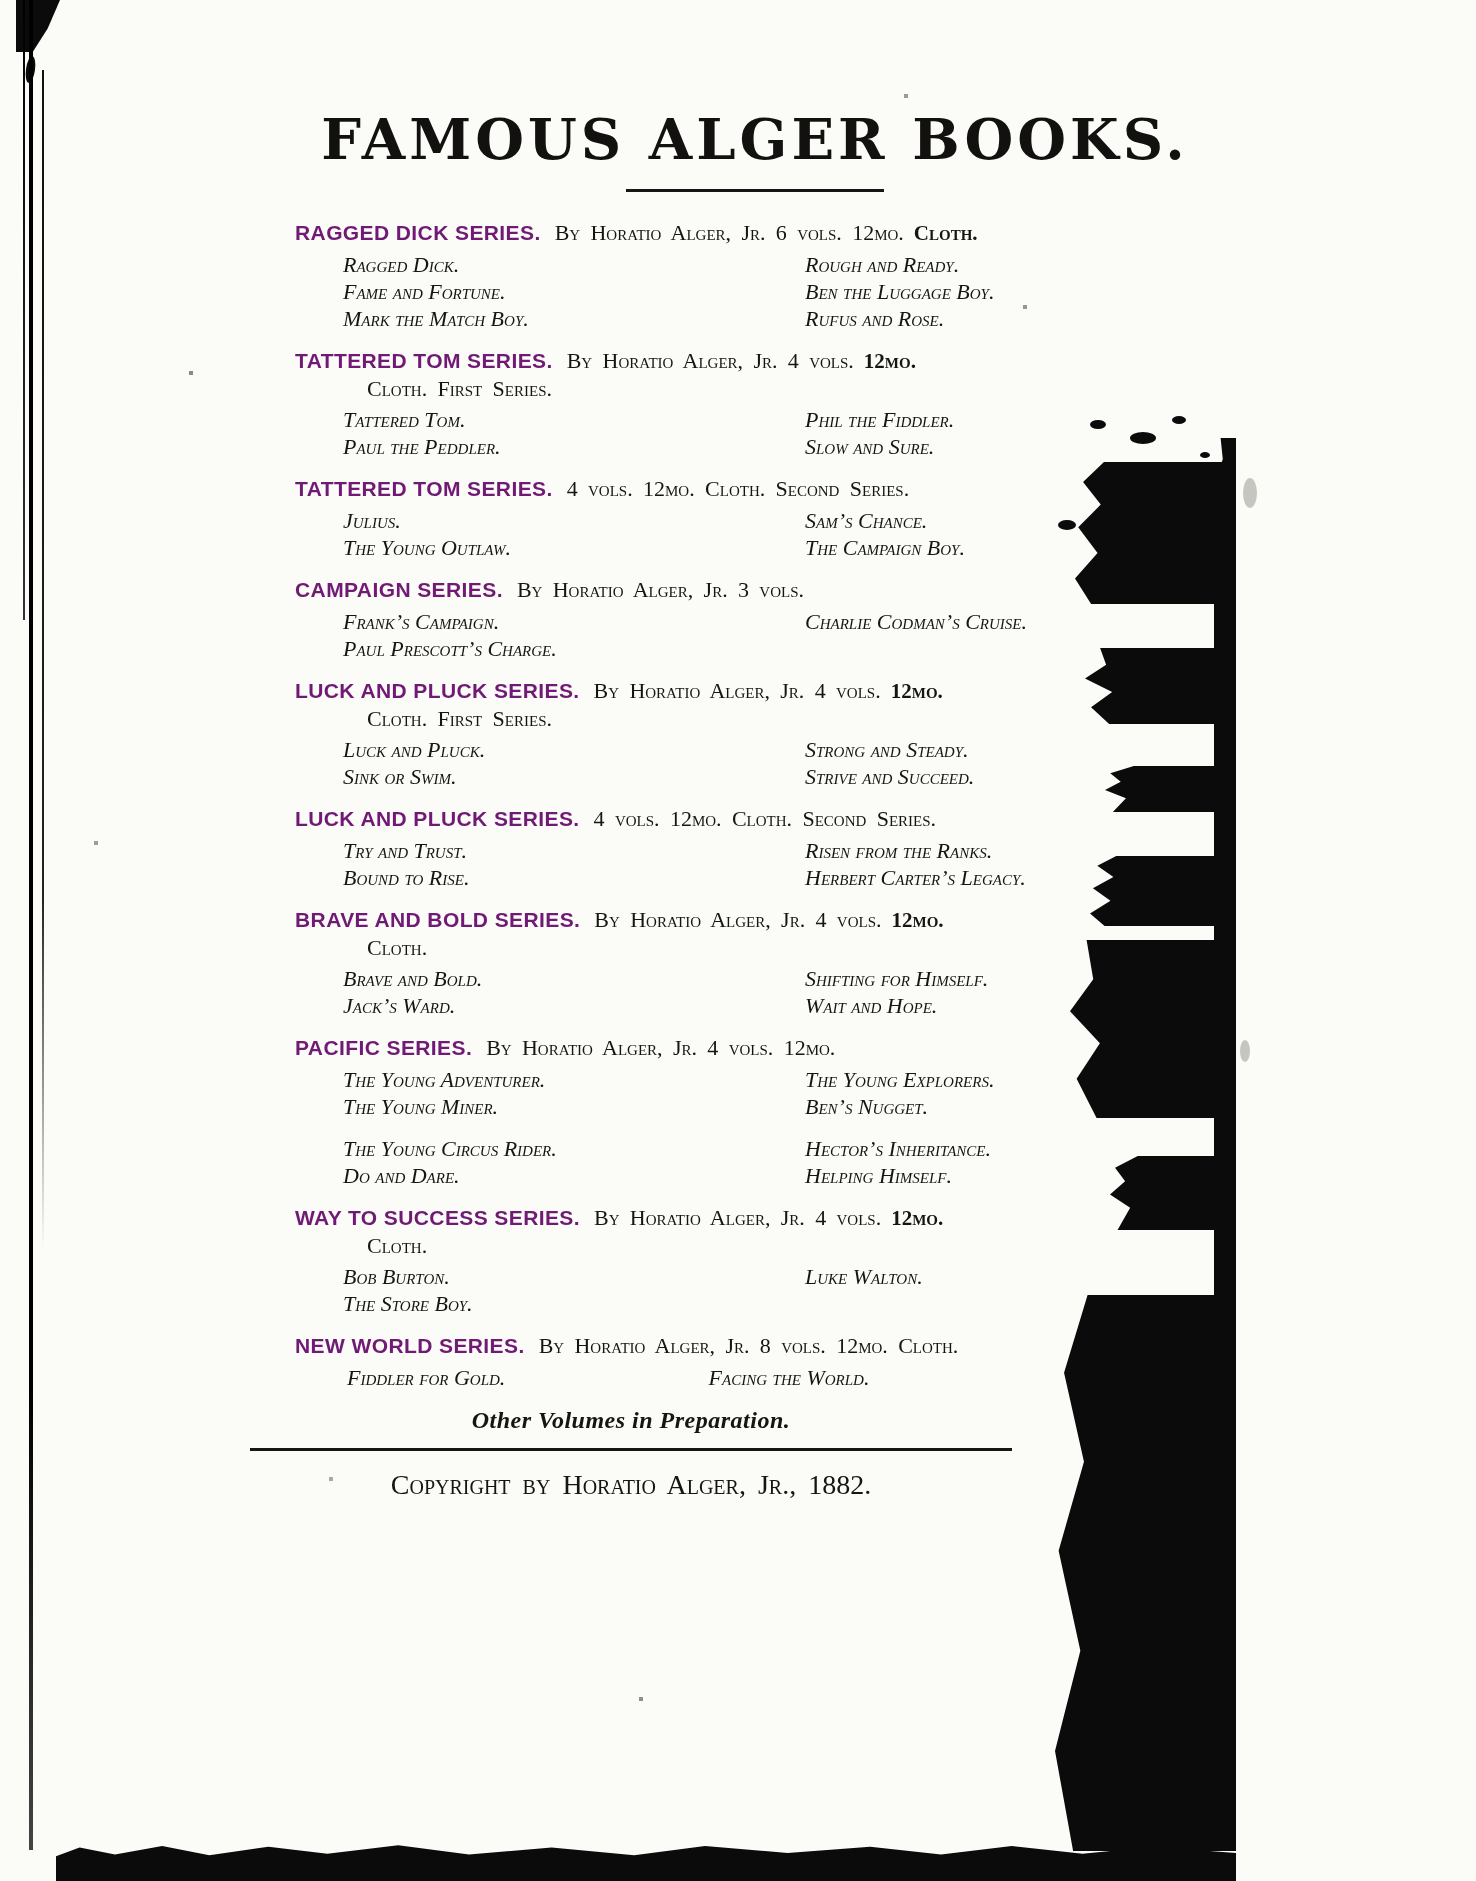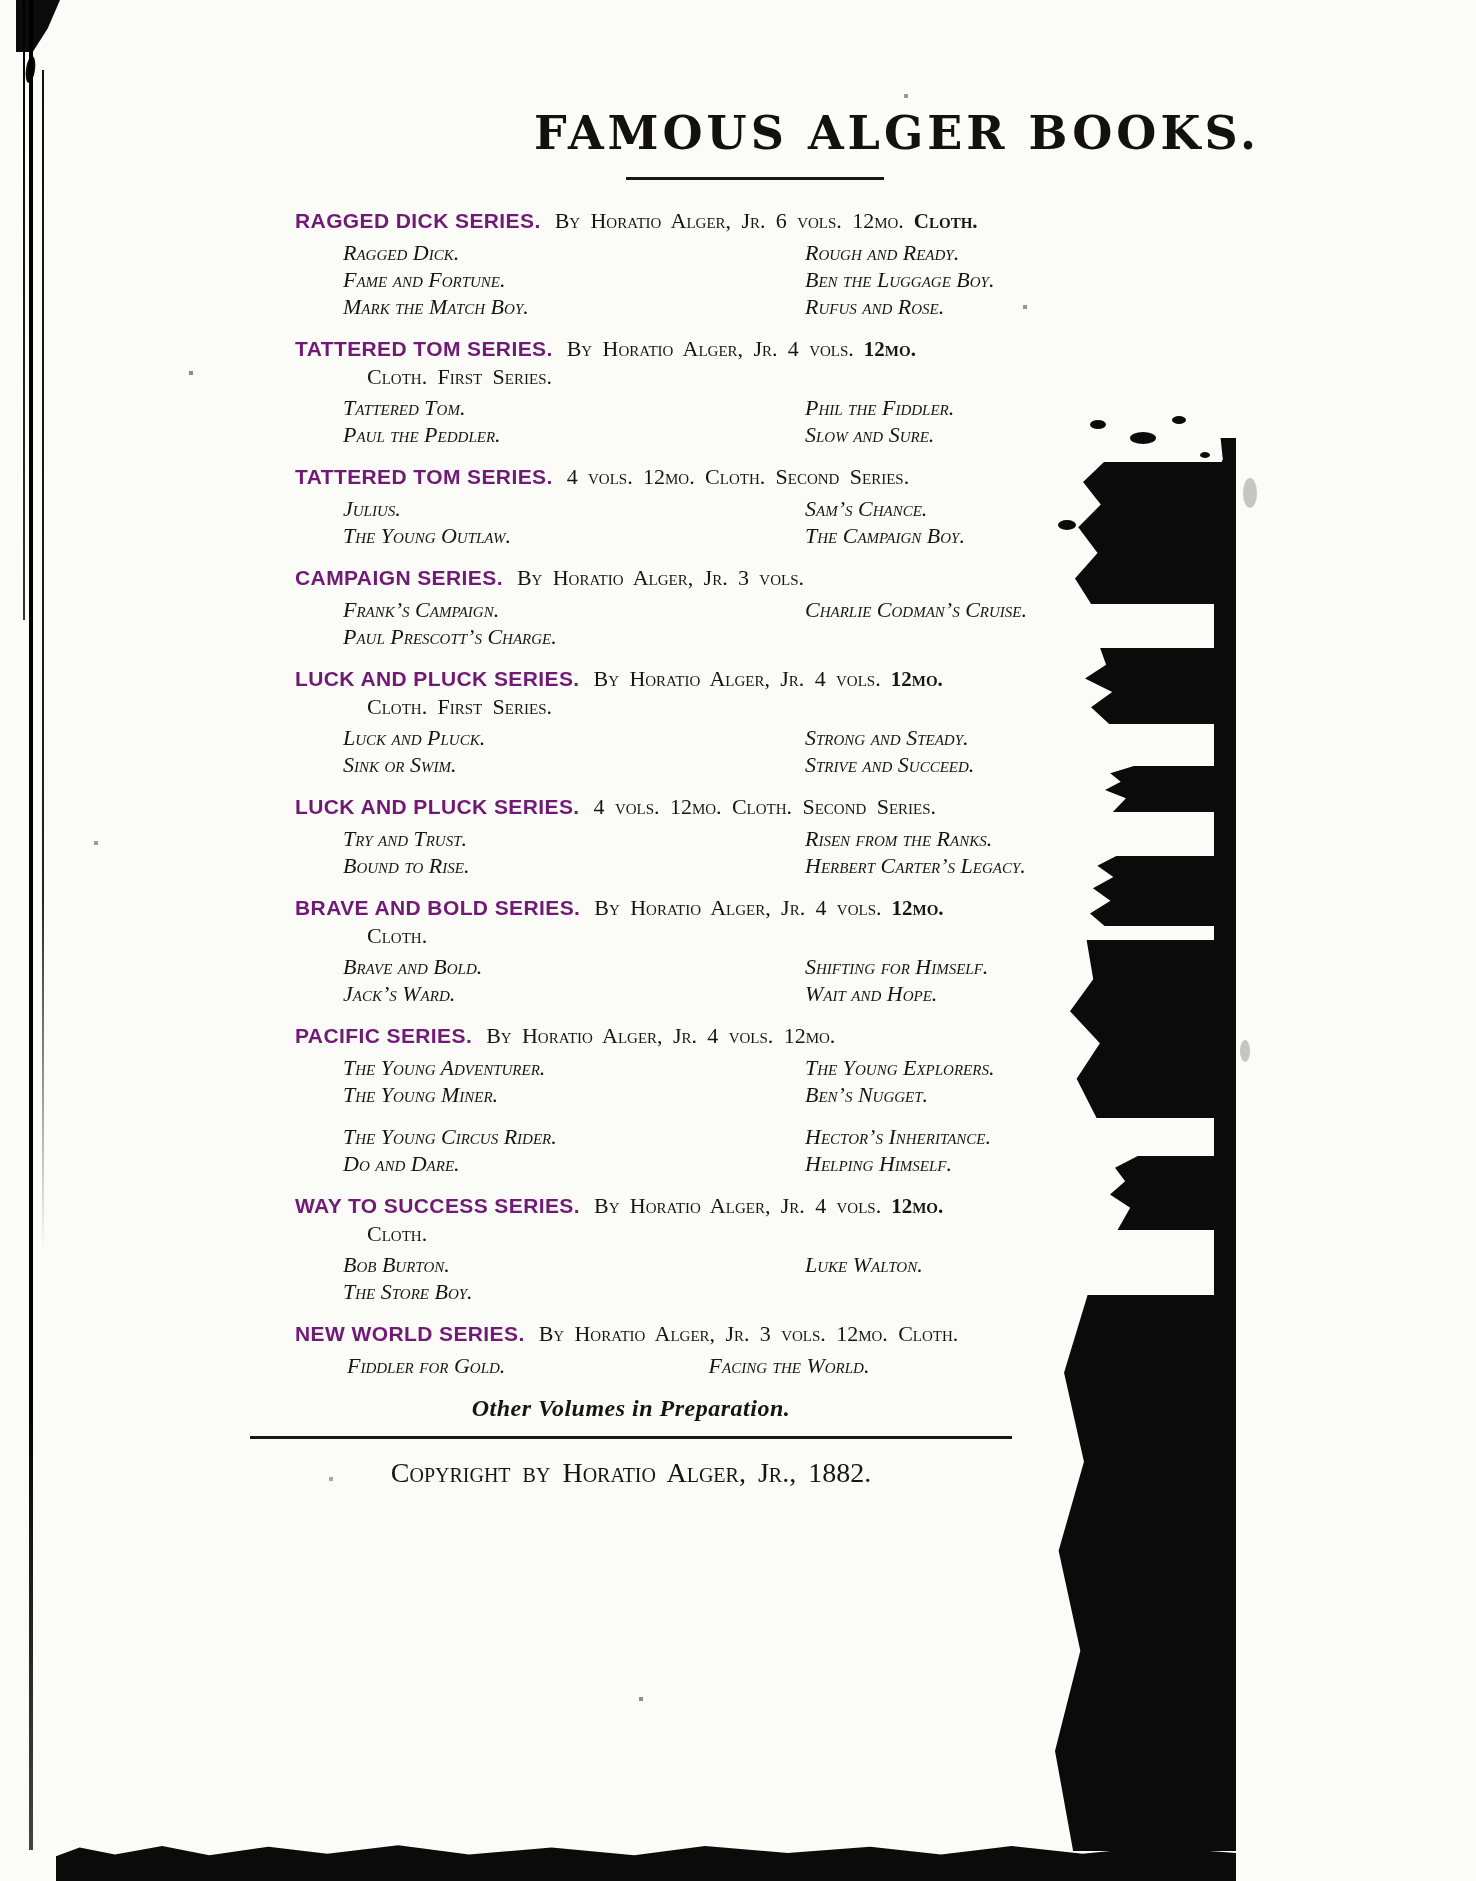--- a/index.html
+++ b/index.html
@@ -10,22 +10,22 @@
     font-family:"Liberation Serif", serif;
     color:#171512;
     overflow:hidden;
   }
 
   
   .content { position:absolute; left:250px; top:106px; width:1010px; }
 
   .page-title {
     font-family:"DejaVu Serif","Liberation Serif",serif;
-    font-weight:700; font-size:46px; letter-spacing:4px;
-    text-align:right; color:#121110; white-space:nowrap;
+    font-weight:700; font-size:56px; letter-spacing:4px;
+    text-align:center; color:#121110; white-space:nowrap;
   }
   .title-rule { width:258px; height:3px; background:#161616; margin:17px auto 27px; }
 
   .series { padding-left:45px; margin-bottom:15px; }
   .series-head { font-size:21px; line-height:28px; white-space:nowrap; }
   .series-name {
     font-family:"Liberation Sans", sans-serif;
     font-weight:700; letter-spacing:.4px; font-size:21px; color:#701a75;
   }
   .series-byline {
@@ -234,21 +234,21 @@
           <ul class="col">
             <li class="book">Bob Burton.</li>
             <li class="book">The Store Boy.</li>
           </ul>
           <ul class="col">
             <li class="book">Luke Walton.</li>
           </ul>
         </div>
       </section>
       <section class="series">
-        <div class="series-head"><span class="series-name">NEW WORLD SERIES.</span><span class="series-byline">By Horatio Alger, Jr. 3 vols. 12mo. Cloth.</span></div>
+        <div class="series-head"><span class="series-name">NEW WORLD SERIES.</span><span class="series-byline">By Horatio Alger, Jr. 8 vols. 12mo. Cloth.</span></div>
         <div class="books-inline">
           <span class="book">Fiddler for Gold.</span>
           <span class="book">Facing the World.</span>
           <span class="book">In a New World.</span>
         </div>
       </section>
     </main>
 
   <div class="footer">
     <div class="footer-note">Other Volumes in Preparation.</div>

